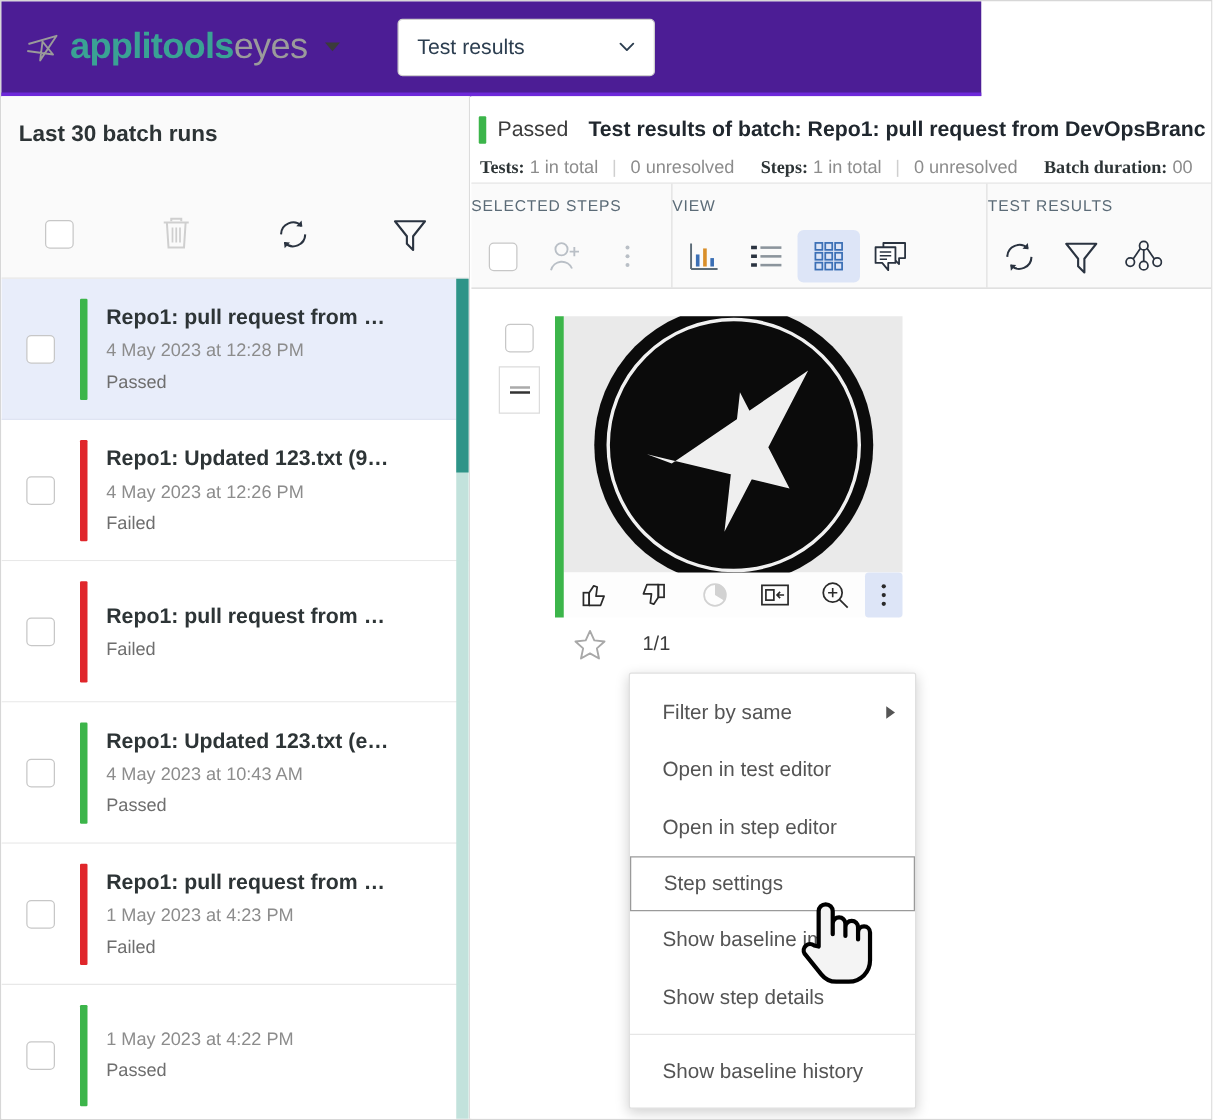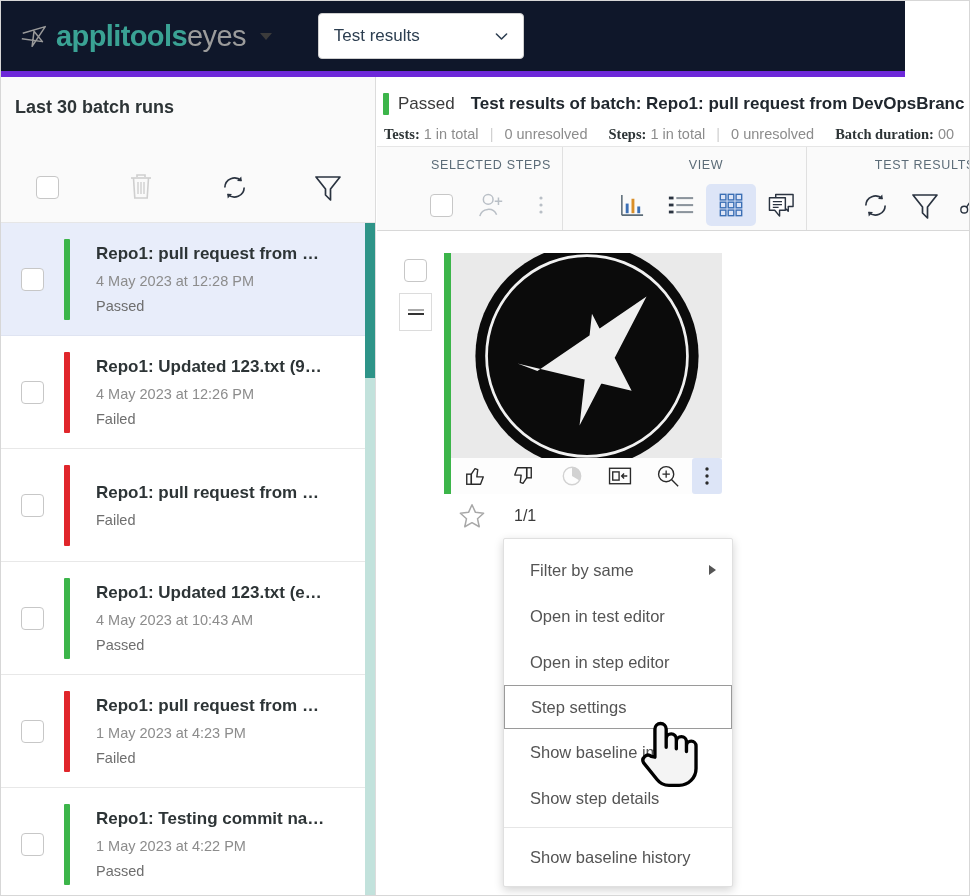--- a/index.html
+++ b/index.html
@@ -15,23 +15,23 @@
     position: relative;
     width: 970px; height: 896px;
     border: 1px solid #d7d7d7;
     overflow: hidden;
     background: #fff;
   }
 
   
   .topbar {
     position: absolute; left: 0; top: 0;
-    width: 904px; height: 76px;
-    background: #0f172a;
-    border-bottom: 6px solid #6d28d9;
+    width: 784px; height: 76px;
+    background: #4c1d95;
+    border-bottom: 3px solid #6d28d9;
     display: flex; align-items: center;
   }
   .brand { display: flex; align-items: center; margin-left: 18px; }
   .brand-mark { width: 30px; height: 30px; margin-right: 7px; display:block; }
   .brand-word { font-size: 29px; letter-spacing: -0.6px; line-height: 1; }
   .brand-bold { font-weight: 700; color: #3aa294; }
   .brand-light { font-weight: 400; color: #9b9b9b; }
   .brand-caret {
     margin-left: 14px; width: 0; height: 0;
     border-left: 6px solid transparent; border-right: 6px solid transparent;
@@ -74,21 +74,21 @@
   .batch-list { position: absolute; top: 146px; left: 0; right: 0; bottom: 0; overflow: hidden; }
   .batch-row {
     position: relative; height: 113px;
     border-bottom: 1px solid #e8e8e8;
     display: flex; align-items: center;
     background: #fff;
   }
   .batch-row.selected { background: #e8edfa; border-bottom-color: #dfe4f2; }
   .batch-cb { width: 63px; display: flex; justify-content: center; }
   .batch-bar { width: 6px; height: 81px; border-radius: 1px; flex: 0 0 6px; }
-  .batch-text { padding-left: 15px; overflow: hidden; margin-left: 11px; }
+  .batch-text { padding-left: 15px; overflow: hidden; }
   .batch-name {
     font-size: 17px; font-weight: 700; color: #2d3436;
     white-space: nowrap; margin-bottom: 9px;
   }
   .batch-date { font-size: 14.5px; color: #8c8c8c; margin-bottom: 9px; }
   .batch-status { font-size: 14.5px; color: #6e6e6e; }
   .left-scrollbar {
     position: absolute; right: 0; top: 146px;
     width: 10px; bottom: 0; background: #c2e2dc;
   }
@@ -109,21 +109,21 @@
   .res-title { font-size: 17px; font-weight: 700; color: #20272e; }
   .res-line2 { margin-top: 9px; font-size: 14.5px; color: #8c8c8c; padding-left: 1px; }
   .res-k { color: #2d3436; font-weight: 700; font-family: Liberation Serif, serif; }
   .res-sep { color: #cfcfcf; margin: 0 7px; }
   .res-gap { display: inline-block; width: 13px; }
 
   .toolbar {
     height: 85px; border-top: 1px solid #e6e6e6; border-bottom: 1px solid #d8d8d8;
     background: #fafafa; display: flex;
   }
-  .tb-group { display: flex; flex-direction: column; align-items: center; padding-left: 43px; }
+  .tb-group { display: flex; flex-direction: column; align-items: flex-start; }
   .tb-group + .tb-group { border-left: 1px solid #e0e0e0; }
   .tb-label {
     font-size: 12.5px; letter-spacing: 0.7px; color: #5b6b77;
     margin-top: 11px; margin-bottom: 8px; font-weight: 400;
   }
   .tb-icons { display: flex; align-items: center; justify-content: center; flex: 1; }
   .tb-btn {
     width: 50px; height: 42px; display: flex; align-items: center; justify-content: center;
     border-radius: 5px;
   }
@@ -288,21 +288,20 @@
             <div class="batch-date">1 May 2023 at 4:23 PM</div>
             <div class="batch-status">Failed</div>
           </div>
         </div>
         <div class="batch-row">
           <div class="batch-cb">
             <div class="sq-checkbox"></div>
           </div>
           <div class="batch-bar" style="background: rgb(60, 181, 74);"></div>
           <div class="batch-text">
-            <div class="batch-name">Repo1: Testing commit na…</div>
             <div class="batch-date">1 May 2023 at 4:22 PM</div>
             <div class="batch-status">Passed</div>
           </div>
         </div>
       </div>
 
     <div class="left-scrollbar">
       <div class="left-scroll-thumb"></div>
     </div>
   </div>

